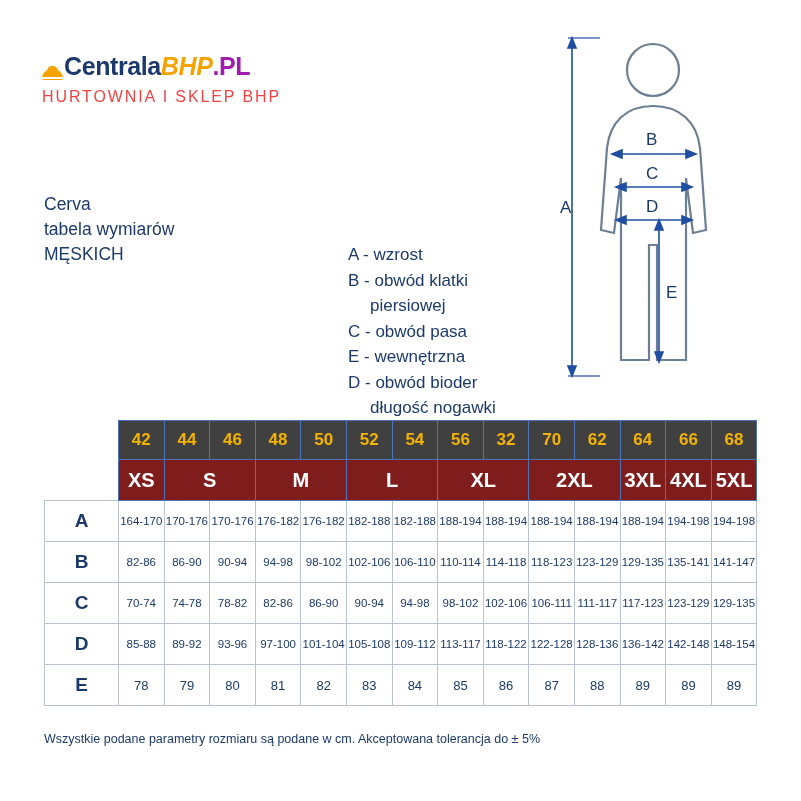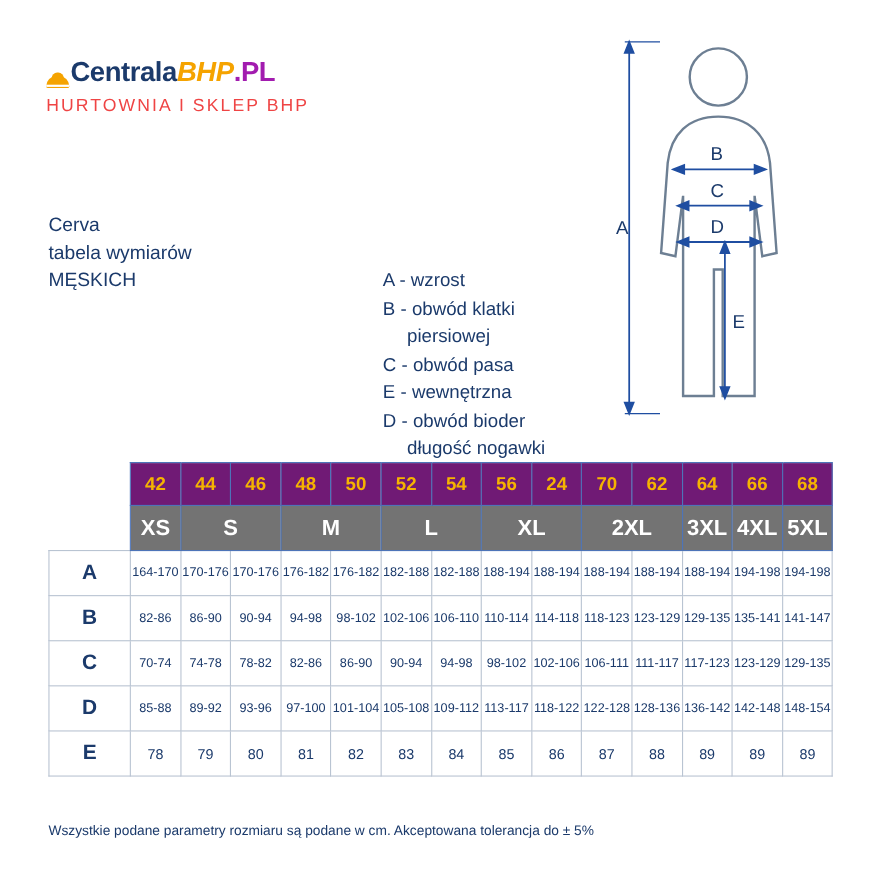--- a/index.html
+++ b/index.html
@@ -154,49 +154,49 @@
     font-weight: bold;
     height: 38px;
     background: #ffffff;
     border-left: 1px solid #b9c4d2 !important;
   }
   .corner-blank {
     border: none !important;
     background: #ffffff;
   }
   .hdr-num {
-    background: #701a75;
+    background: #404040;
     color: #f5b301 !important;
     font-size: 17px;
     font-weight: bold;
     height: 36px;
     border-color: #4d74b8 !important;
   }
   .hdr-letter {
-    background: #737373;
+    background: #7f1d1d;
     color: #ffffff !important;
     font-size: 20px;
     font-weight: bold;
     height: 38px;
     border-color: #4d74b8 !important;
   }
   .cell {
     font-size: 11.5px;
     height: 37px;
     background: #ffffff;
   }
   .cell.e-row {
     font-size: 13px;
   }
 
   
   .footer-note {
     position: absolute;
     left: 44px;
-    top: 748px;
+    top: 732px;
     font-size: 12.5px;
     color: #1b3a6b;
   }
 </style>
 </head>
 <body>
 
 <div class="page">
 
   <div class="logo-block">
@@ -287,21 +287,21 @@
       <tr>
             <td class="corner-blank"></td>
             <td class="hdr-num">42</td>
             <td class="hdr-num">44</td>
             <td class="hdr-num">46</td>
             <td class="hdr-num">48</td>
             <td class="hdr-num">50</td>
             <td class="hdr-num">52</td>
             <td class="hdr-num">54</td>
             <td class="hdr-num">56</td>
-            <td class="hdr-num">24</td>
+            <td class="hdr-num">32</td>
             <td class="hdr-num">70</td>
             <td class="hdr-num">62</td>
             <td class="hdr-num">64</td>
             <td class="hdr-num">66</td>
             <td class="hdr-num">68</td>
           </tr>
           <tr>
             <td class="corner-blank"></td>
             <td class="hdr-letter" colspan="1">XS</td>
             <td class="hdr-letter" colspan="2">S</td>

